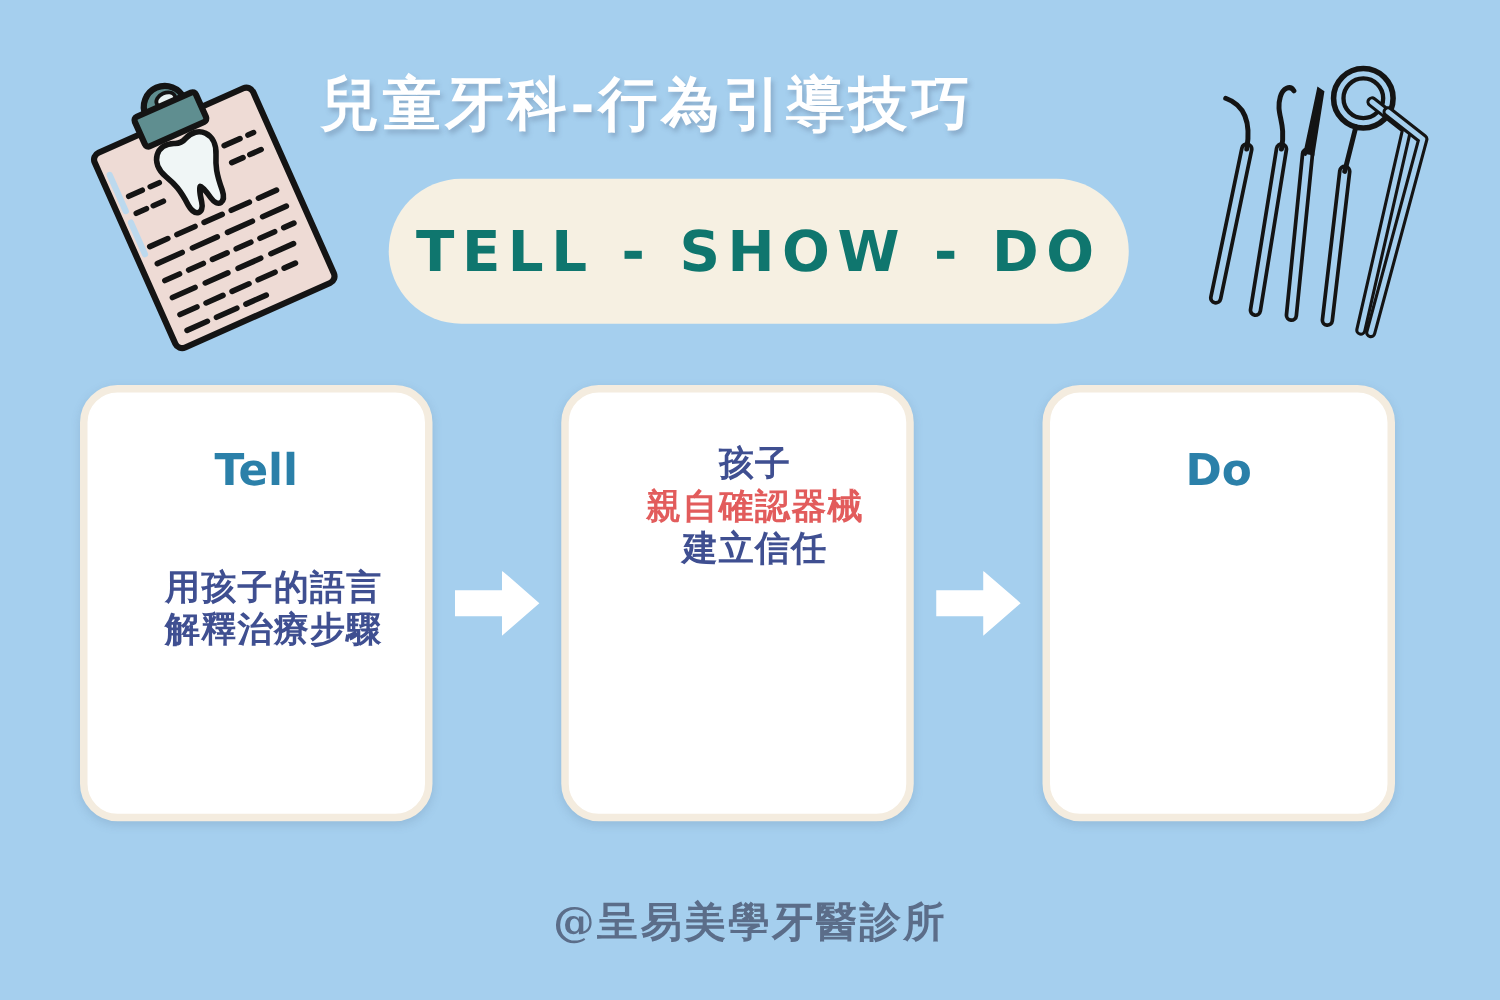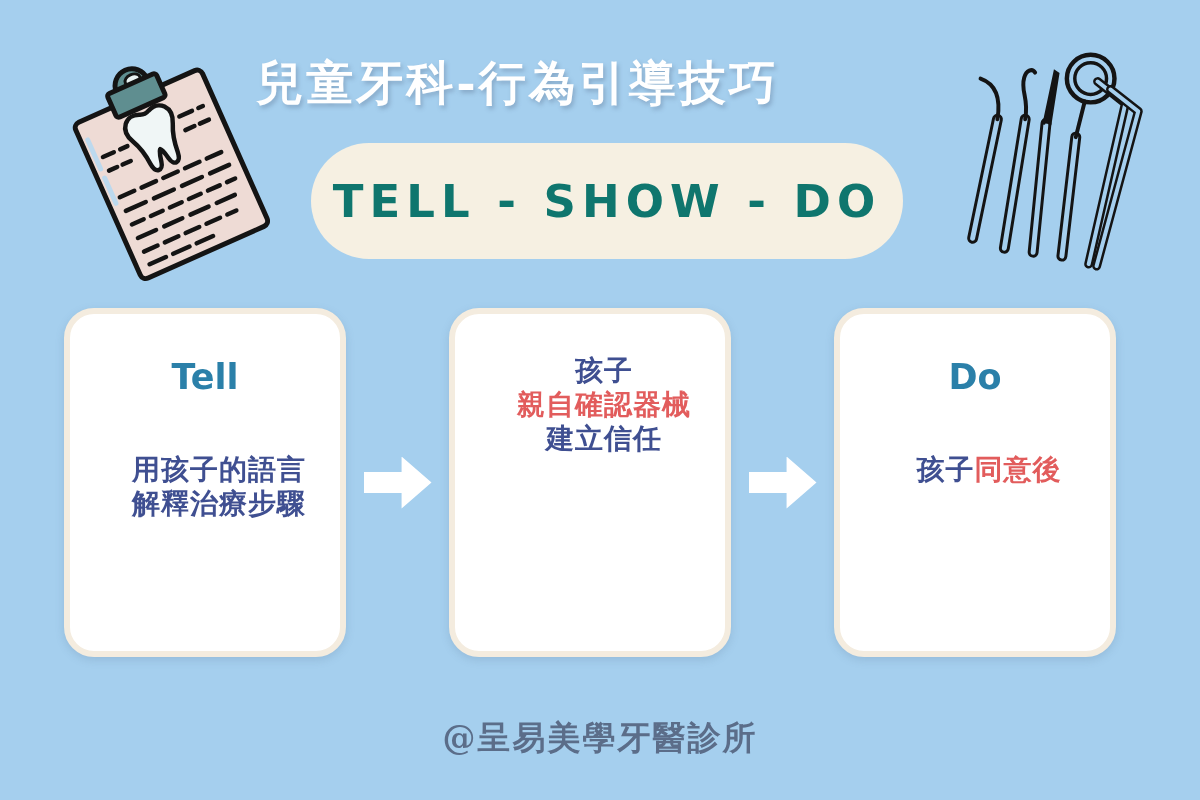--- a/index.html
+++ b/index.html
@@ -153,21 +153,18 @@
         <span class="navy">建立信任</span>
       </div>
     </div>
   </div>
 
   <div class="arrow"></div>
 
   <div class="card">
     <div class="card-heading">Do</div>
     <div class="card-body">
-      <div class="line">
-        <span class="navy">孩子</span><span class="red">同意後</span>
-      </div>
     </div>
   </div>
 
 </div>
 
 <div class="clinic-credit">@呈易美學牙醫診所</div>
 
 </body></html>

